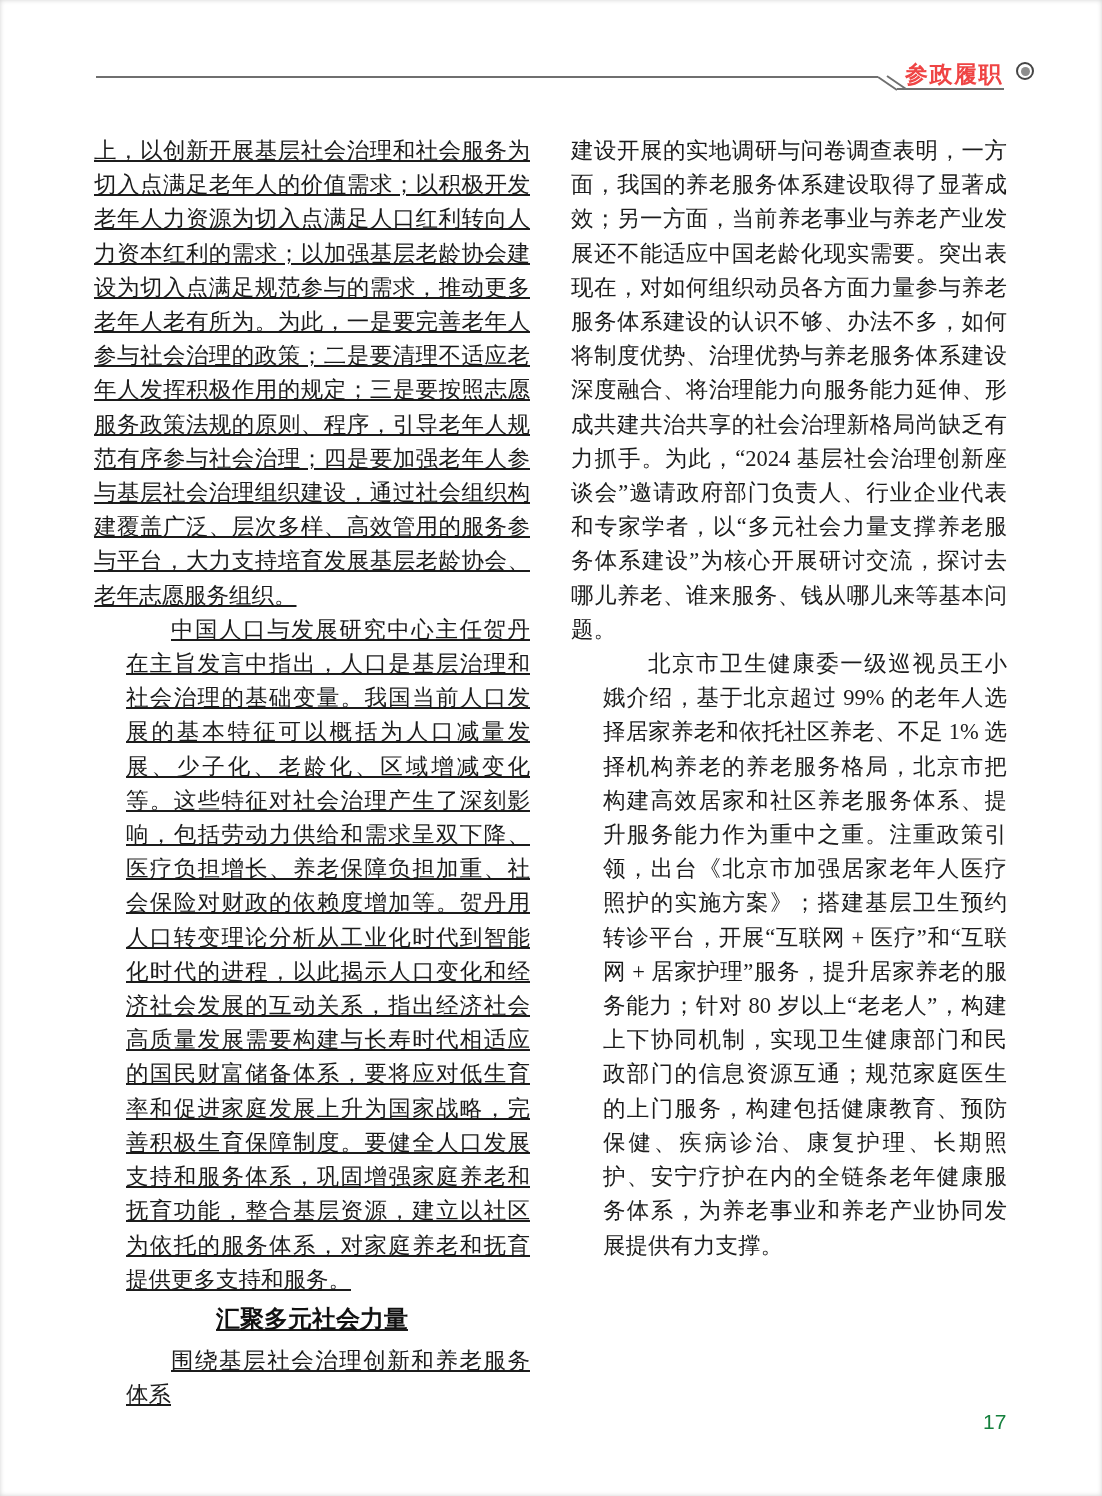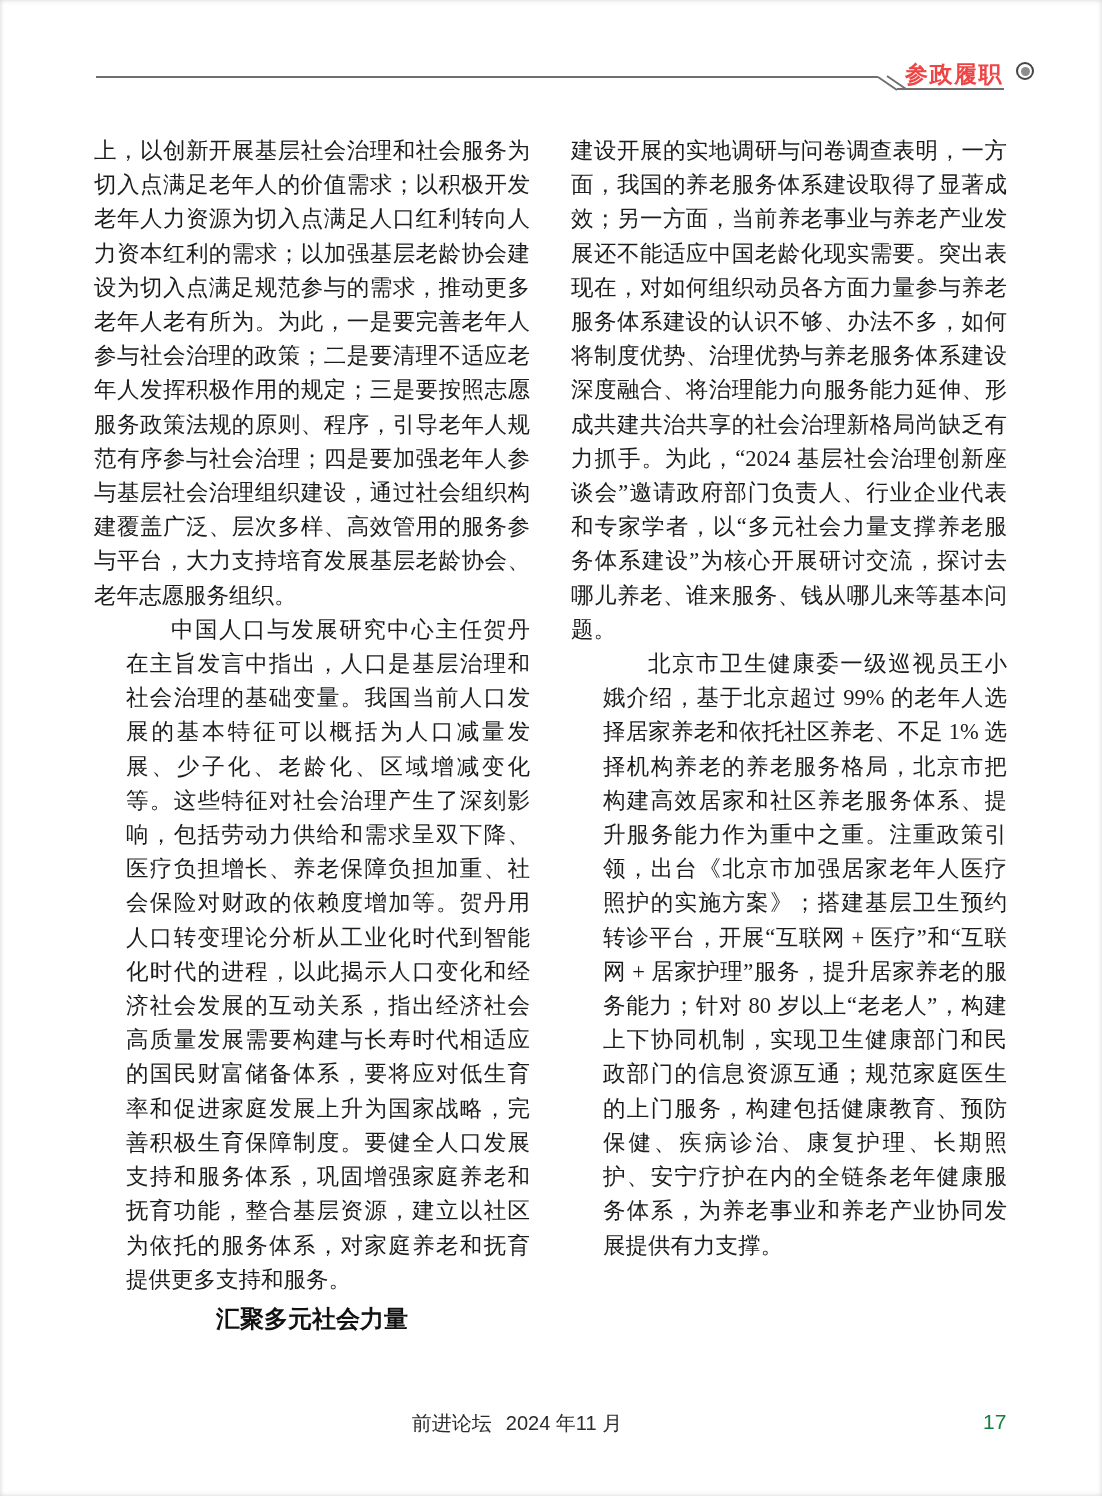--- a/index.html
+++ b/index.html
@@ -33,21 +33,21 @@
     display:flex;align-items:center;justify-content:center;
     box-sizing:content-box;
   }
   .bullseye .dot{width:9px;height:9px;border-radius:50%;background:#8d8d8d;}
 
   .col{
     position:absolute;top:134px;width:436px;
     font-size:22.5px;line-height:34.2px;
     text-align:justify;color:#1c1c1c;
   }
-  .col-left{left:94px;}
+  .col-left{left:94px;text-decoration:underline;}
   .col-right{left:571px;}
   .para{margin:0;padding:0;}
   .para.indent{text-indent:2em;margin-left:32px;}
 
   .subheading{
     display:block;margin:2px 0 5px;padding:0;
     font-family:"Liberation Sans","DejaVu Sans",sans-serif;
     font-size:24px;line-height:40px;font-weight:700;
     text-align:center;text-indent:0;color:#111111;
   }
@@ -85,28 +85,28 @@
   </span>
 
   <div class="col col-left">
     <div>
         <p class="para">上，以创新开展基层社会治理和社会服务为切入点满足老年人的价值需求；以积极开发老年人力资源为切入点满足人口红利转向人力资本红利的需求；以加强基层老龄协会建设为切入点满足规范参与的需求，推动更多老年人老有所为。为此，一是要完善老年人参与社会治理的政策；二是要清理不适应老年人发挥积极作用的规定；三是要按照志愿服务政策法规的原则、程序，引导老年人规范有序参与社会治理；四是要加强老年人参与基层社会治理组织建设，通过社会组织构建覆盖广泛、层次多样、高效管用的服务参与平台，大力支持培育发展基层老龄协会、老年志愿服务组织。</p>
         <p class="para indent">中国人口与发展研究中心主任贺丹在主旨发言中指出，人口是基层治理和社会治理的基础变量。我国当前人口发展的基本特征可以概括为人口减量发展、少子化、老龄化、区域增减变化等。这些特征对社会治理产生了深刻影响，包括劳动力供给和需求呈双下降、医疗负担增长、养老保障负担加重、社会保险对财政的依赖度增加等。贺丹用人口转变理论分析从工业化时代到智能化时代的进程，以此揭示人口变化和经济社会发展的互动关系，指出经济社会高质量发展需要构建与长寿时代相适应的国民财富储备体系，要将应对低生育率和促进家庭发展上升为国家战略，完善积极生育保障制度。要健全人口发展支持和服务体系，巩固增强家庭养老和抚育功能，整合基层资源，建立以社区为依托的服务体系，对家庭养老和抚育提供更多支持和服务。</p>
       </div>
     <h2 class="subheading">
       <span class="hl">汇聚多元社会力量</span>
     </h2>
+    <div>
+        <p class="para indent">围绕基层社会治理创新和养老服务体系</p>
+      </div>
   </div>
 
   <div class="col col-right">
     <div>
         <p class="para">建设开展的实地调研与问卷调查表明，一方面，我国的养老服务体系建设取得了显著成效；另一方面，当前养老事业与养老产业发展还不能适应中国老龄化现实需要。突出表现在，对如何组织动员各方面力量参与养老服务体系建设的认识不够、办法不多，如何将制度优势、治理优势与养老服务体系建设深度融合、将治理能力向服务能力延伸、形成共建共治共享的社会治理新格局尚缺乏有力抓手。为此，“2024 基层社会治理创新座谈会”邀请政府部门负责人、行业企业代表和专家学者，以“多元社会力量支撑养老服务体系建设”为核心开展研讨交流，探讨去哪儿养老、谁来服务、钱从哪儿来等基本问题。</p>
         <p class="para indent">北京市卫生健康委一级巡视员王小娥介绍，基于北京超过 99% 的老年人选择居家养老和依托社区养老、不足 1% 选择机构养老的养老服务格局，北京市把构建高效居家和社区养老服务体系、提升服务能力作为重中之重。注重政策引领，出台《北京市加强居家老年人医疗照护的实施方案》；搭建基层卫生预约转诊平台，开展“互联网 + 医疗”和“互联网 + 居家护理”服务，提升居家养老的服务能力；针对 80 岁以上“老老人”，构建上下协同机制，实现卫生健康部门和民政部门的信息资源互通；规范家庭医生的上门服务，构建包括健康教育、预防保健、疾病诊治、康复护理、长期照护、安宁疗护在内的全链条老年健康服务体系，为养老事业和养老产业协同发展提供有力支撑。</p>
       </div>
   </div>
 
-  <div class="footer-center">
-    <span>前进论坛</span><span class="footer-date">2024 年11 月</span>
-  </div>
 
   <div class="page-number">17</div>
 
 </div>
 
 </body></html>

